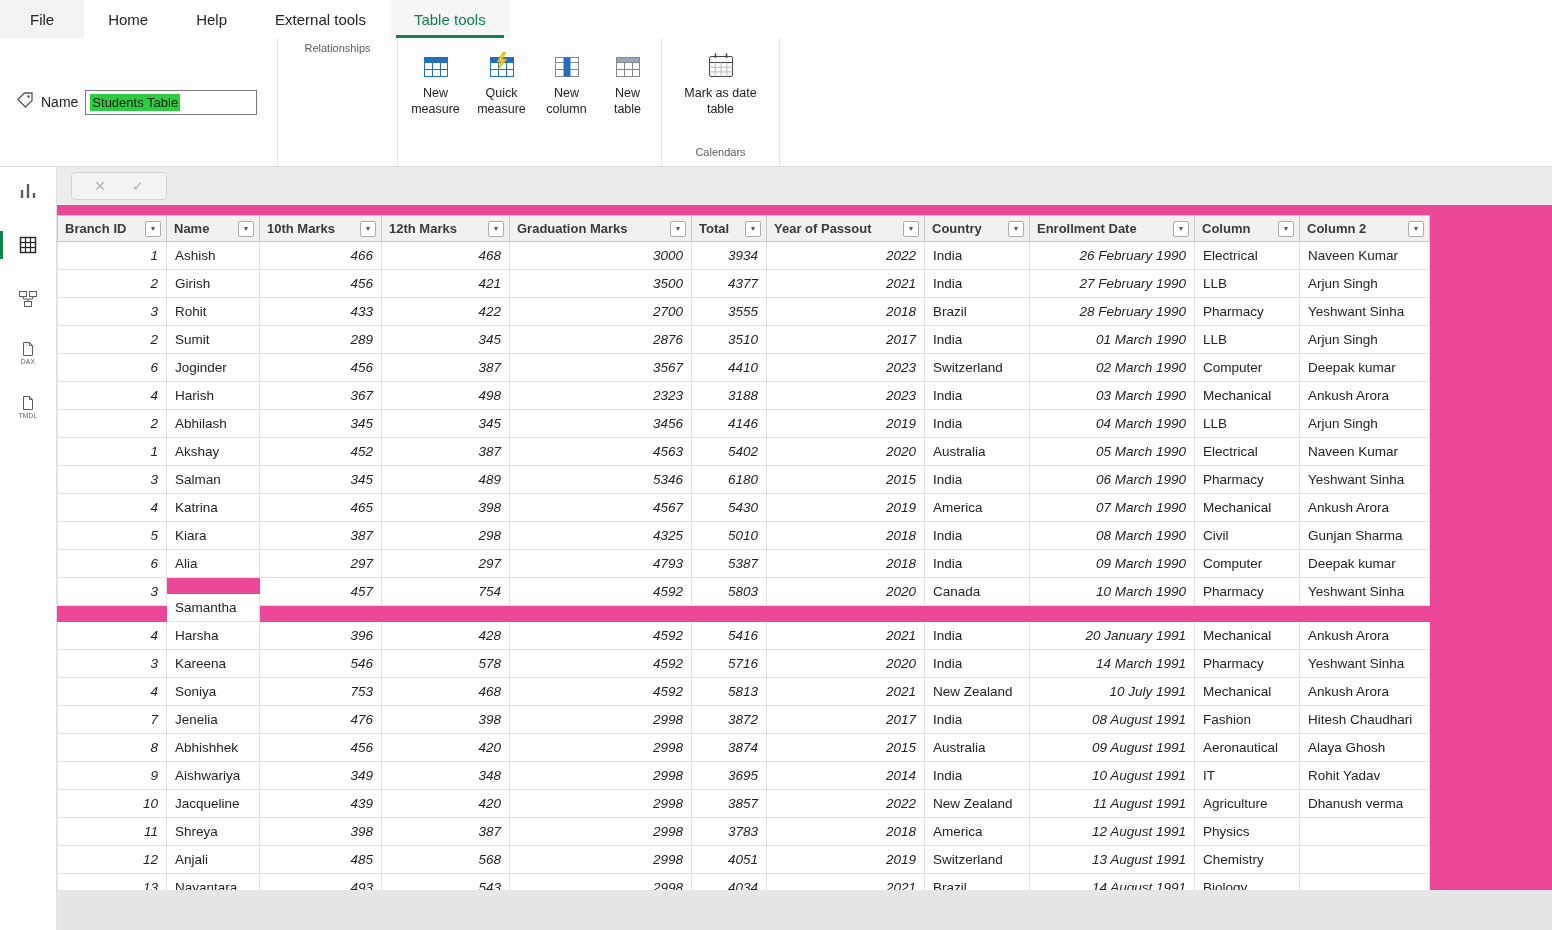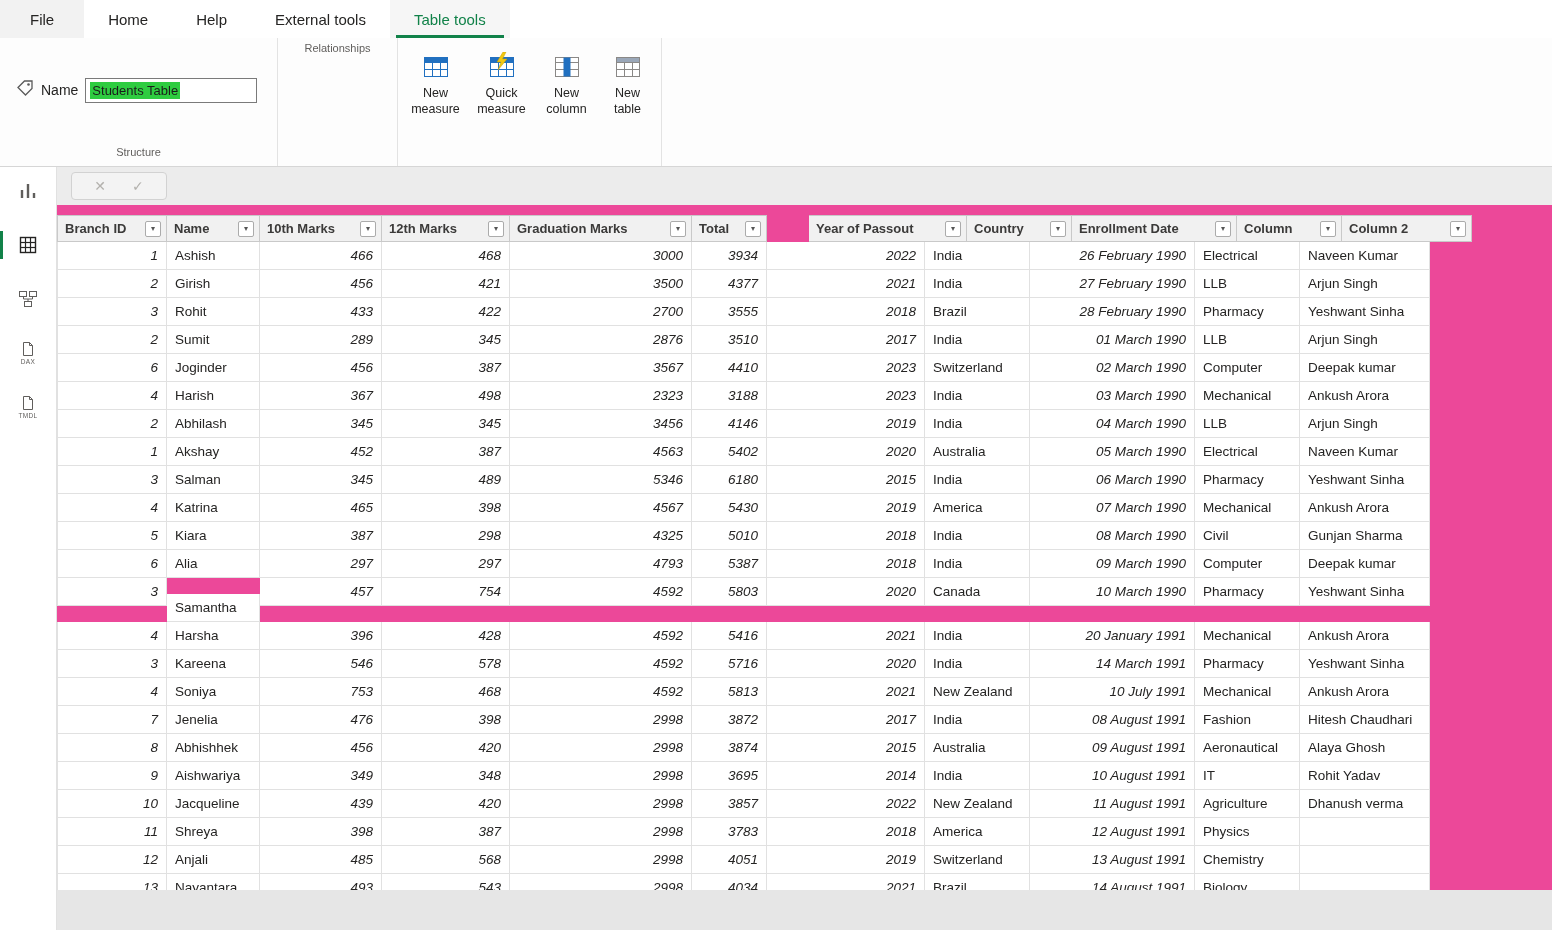--- a/index.html
+++ b/index.html
@@ -98,21 +98,20 @@
           <svg width="18" height="18" viewBox="0 0 18 18">
             <path d="M2 8.5 L8.5 2 H16 V9.5 L9.5 16 Z" fill="none" stroke="#5a5a5a" stroke-width="1.3"></path>
             <circle cx="12.5" cy="5.5" r="1.3" fill="#5a5a5a"></circle>
           </svg>
         </span>
         <span class="name-label">Name</span>
         <div class="name-input">
           <span class="sel">Students Table</span>
         </div>
       </div>
-      <div class="group-label">Structure</div>
     </div>
 
     <div class="ribbon-group g-relationships">
       <div class="group-label">Relationships</div>
     </div>
 
     <div class="ribbon-group g-calculations">
       <div class="group-content buttons-content">
         <div class="rbtn">
           <span class="icon">
@@ -158,20 +157,41 @@
               <line x1="9.5" y1="8.5" x2="9.5" y2="22.5" stroke="#8a8886"></line>
               <line x1="17.5" y1="8.5" x2="17.5" y2="22.5" stroke="#8a8886"></line>
               <line x1="1.5" y1="15.5" x2="24.5" y2="15.5" stroke="#8a8886"></line>
             </svg>
           </span>
           <span class="rbtn-label w44">New table</span>
         </div>
       </div>
     </div>
 
+    <div class="ribbon-group g-calendars">
+      <div class="group-content buttons-content">
+        <div class="rbtn">
+          <span class="icon">
+            <svg width="30" height="28" viewBox="0 0 30 28">
+              <rect x="3.5" y="4.5" width="23" height="20" rx="1.5" fill="#fff" stroke="#444444"></rect>
+              <line x1="3.5" y1="10.5" x2="26.5" y2="10.5" stroke="#444444"></line>
+              <line x1="9.5" y1="1.5" x2="9.5" y2="6" stroke="#444444" stroke-width="1.5"></line>
+              <line x1="20.5" y1="1.5" x2="20.5" y2="6" stroke="#444444" stroke-width="1.5"></line>
+              <line x1="9.2" y1="10.5" x2="9.2" y2="24.5" stroke="#bbbbbb"></line>
+              <line x1="15" y1="10.5" x2="15" y2="24.5" stroke="#bbbbbb"></line>
+              <line x1="20.8" y1="10.5" x2="20.8" y2="24.5" stroke="#bbbbbb"></line>
+              <line x1="3.5" y1="15.2" x2="26.5" y2="15.2" stroke="#bbbbbb"></line>
+              <line x1="3.5" y1="19.9" x2="26.5" y2="19.9" stroke="#bbbbbb"></line>
+            </svg>
+          </span>
+          <span class="rbtn-label w86">Mark as date table</span>
+        </div>
+      </div>
+      <div class="group-label">Calendars</div>
+    </div>
 
     <div class="ribbon-filler"></div>
   </div>
 
   <div class="sidebar">
     <div class="side-item">
       <svg width="20" height="20" viewBox="0 0 20 20">
         <line x1="4" y1="17" x2="4" y2="9" stroke="#605e5c" stroke-width="2.4"></line>
         <line x1="10" y1="17" x2="10" y2="3" stroke="#605e5c" stroke-width="2.4"></line>
         <line x1="16" y1="17" x2="16" y2="12" stroke="#605e5c" stroke-width="2.4"></line>
@@ -237,21 +257,21 @@
             <span class="filter-btn">▾</span>
           </div>
           <div class="th" style="width: 182px;">
             <span>Graduation Marks</span>
             <span class="filter-btn">▾</span>
           </div>
           <div class="th" style="width: 75px;">
             <span>Total</span>
             <span class="filter-btn">▾</span>
           </div>
-          <div class="th" style="width: 158px; margin-left: 42px;">
+          <div class="th" style="width: 158px;">
             <span>Year of Passout</span>
             <span class="filter-btn">▾</span>
           </div>
           <div class="th" style="width: 105px;">
             <span>Country</span>
             <span class="filter-btn">▾</span>
           </div>
           <div class="th" style="width: 165px;">
             <span>Enrollment Date</span>
             <span class="filter-btn">▾</span>

